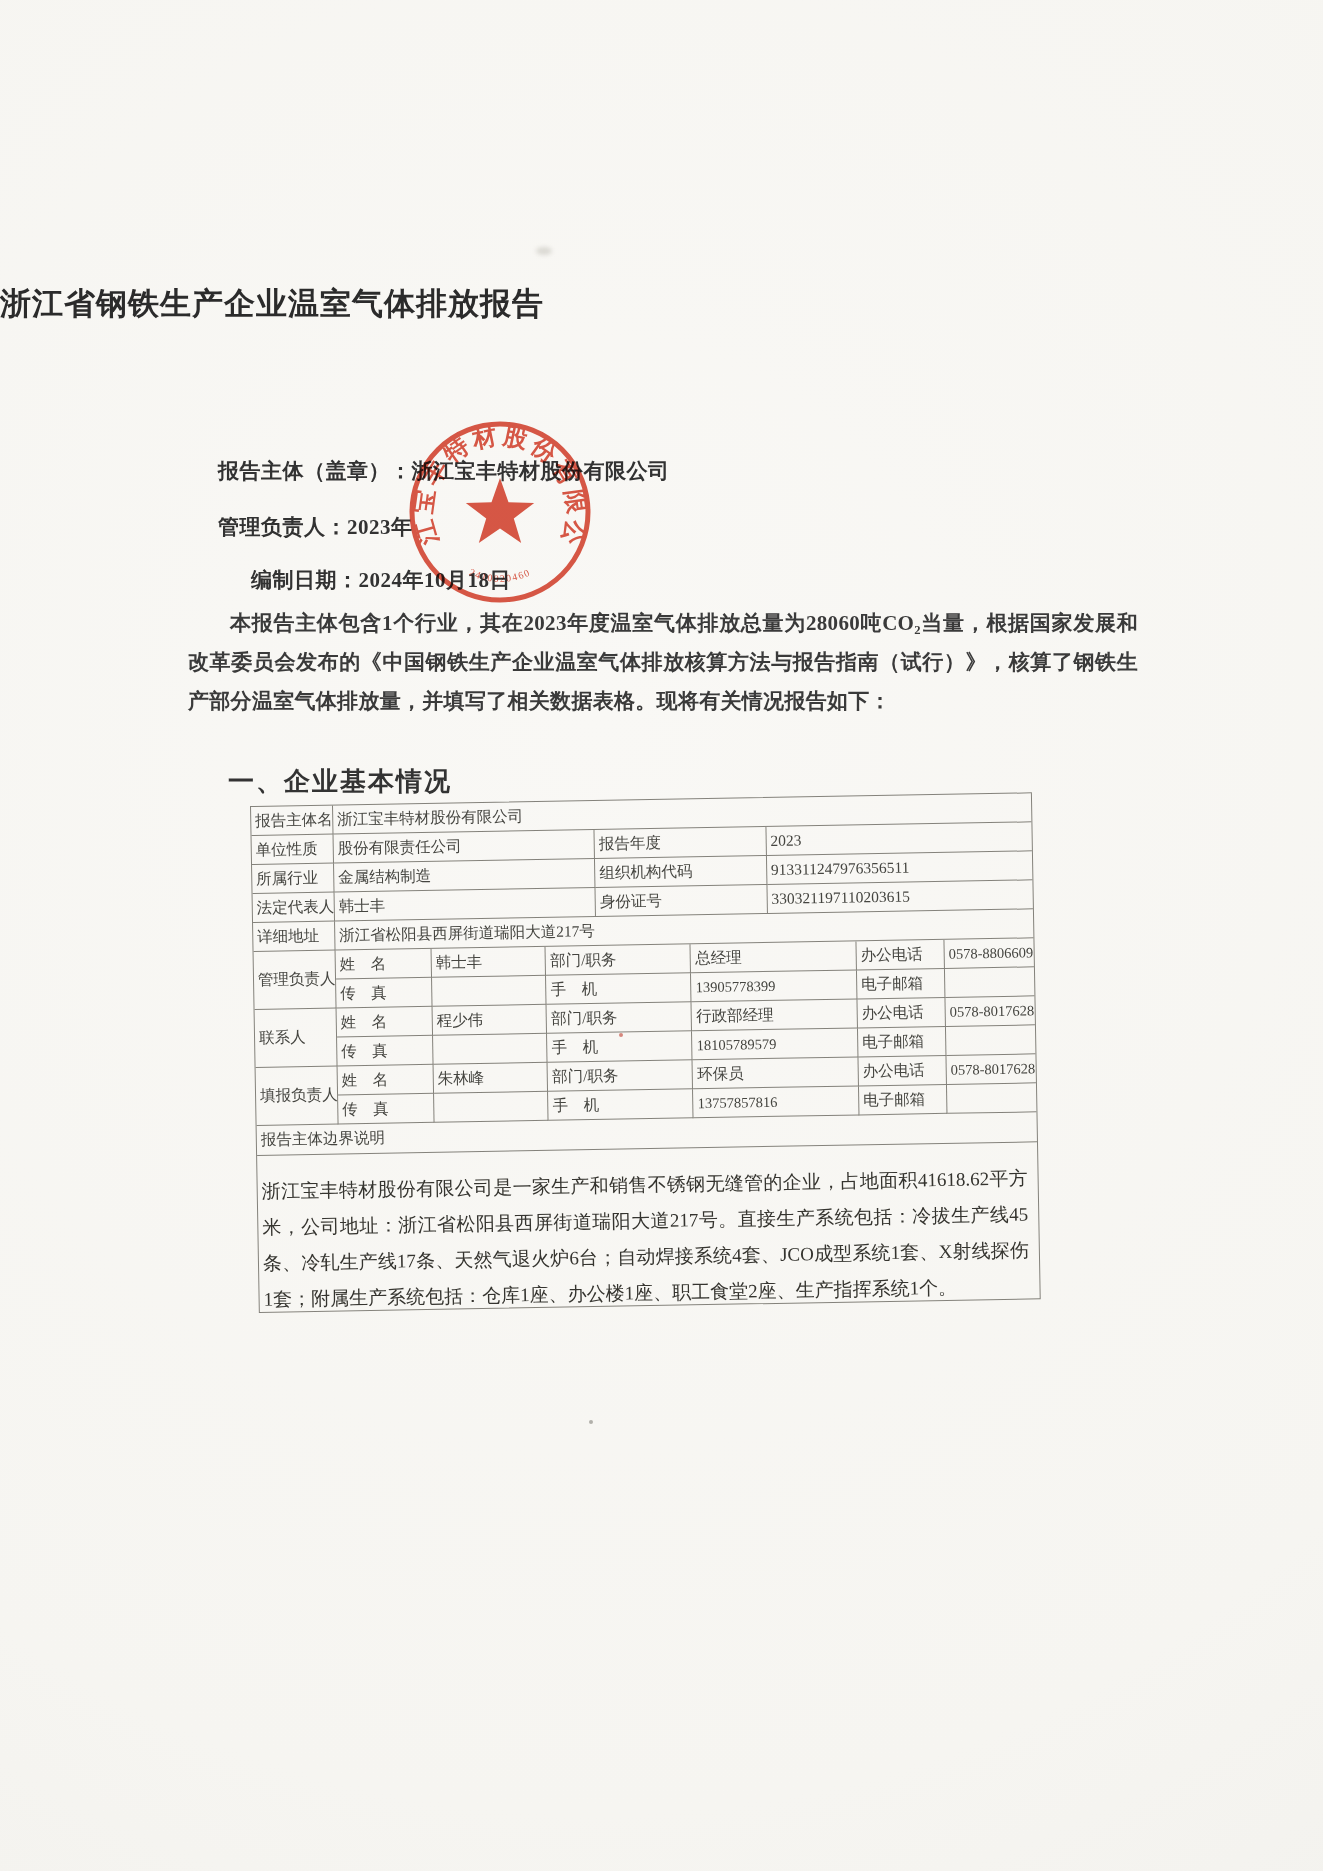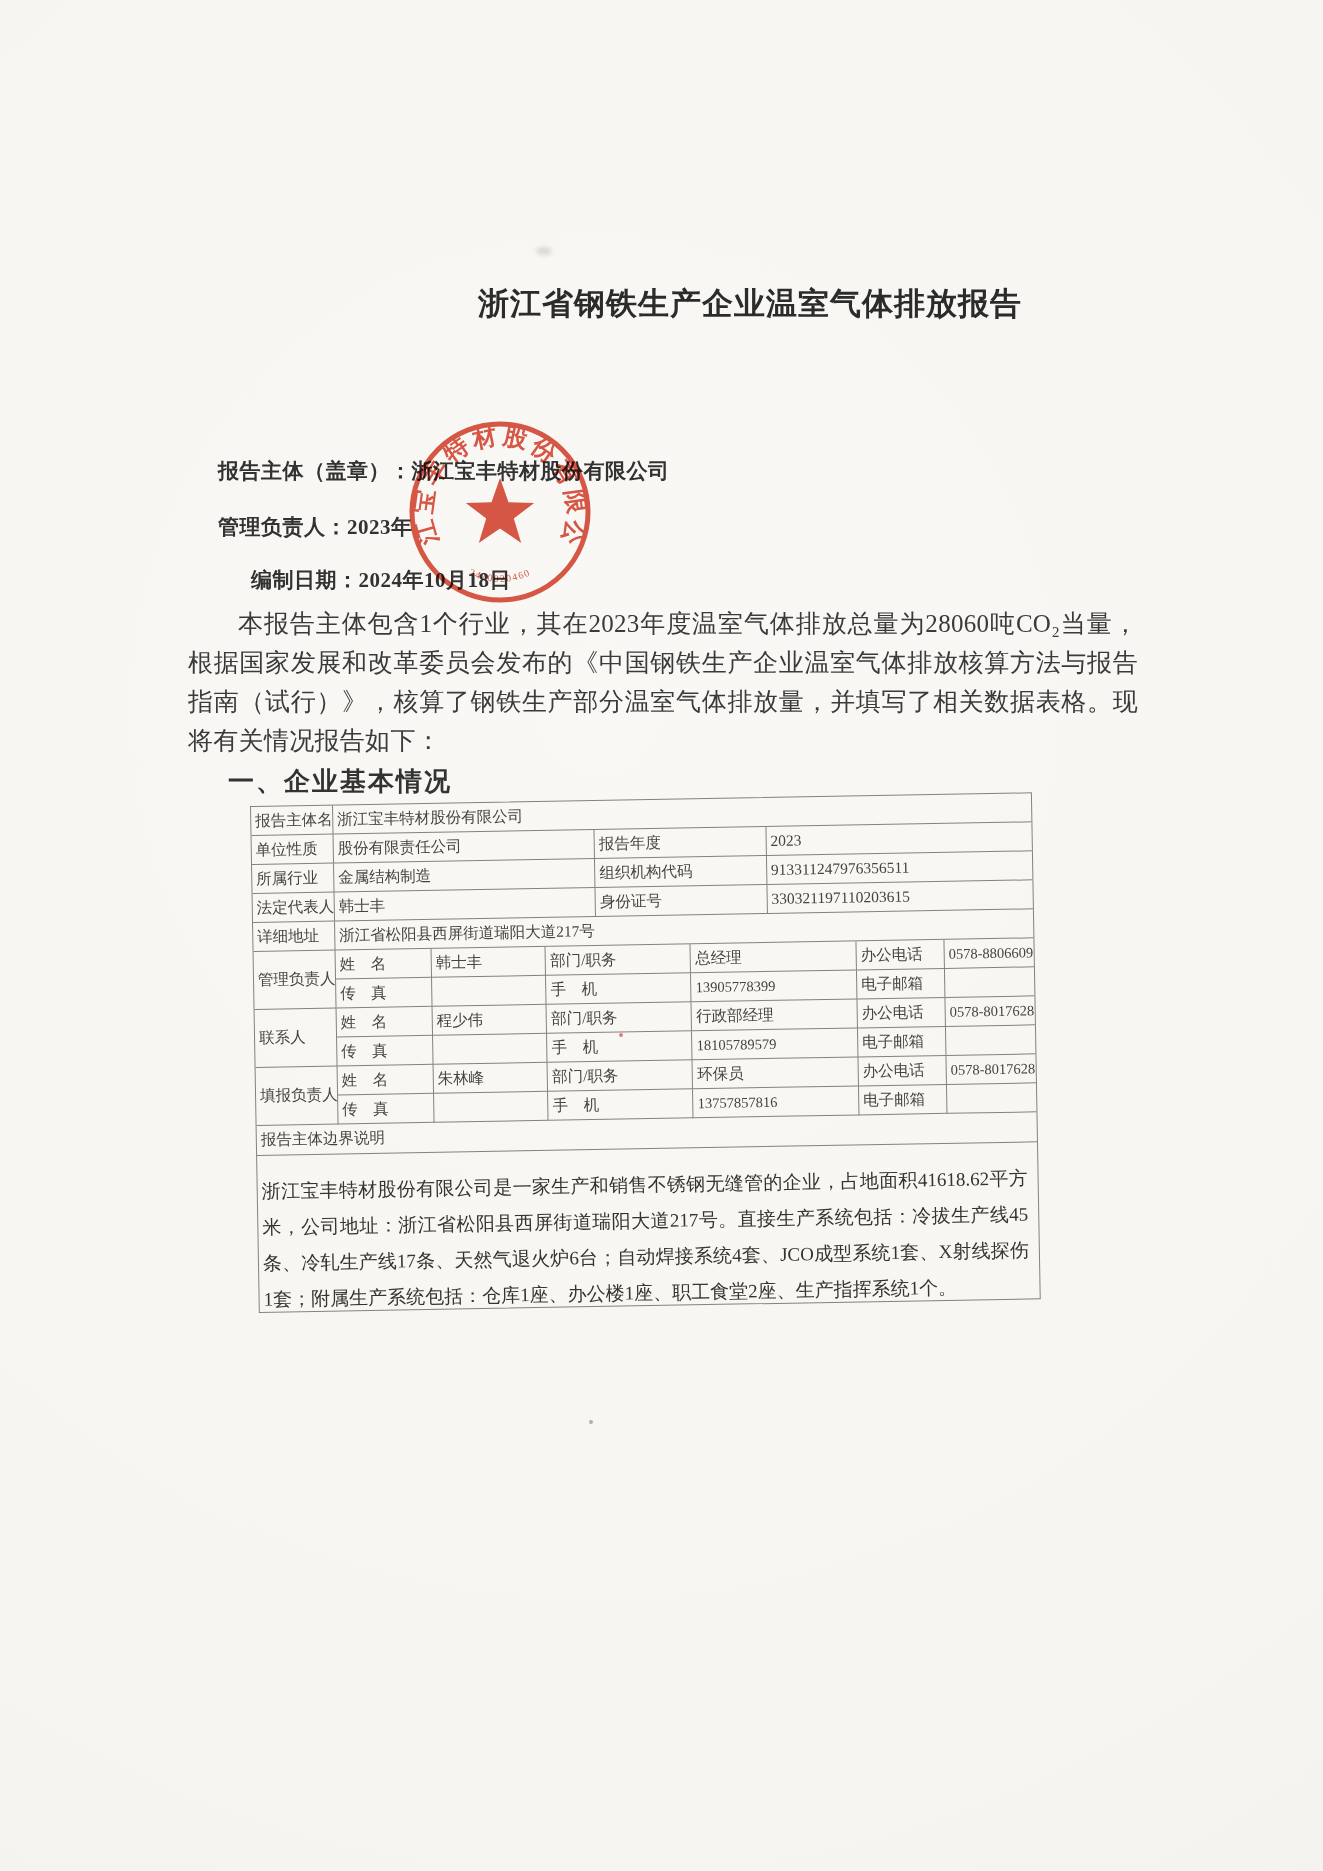--- a/index.html
+++ b/index.html
@@ -8,40 +8,40 @@
     font-family:"Liberation Serif","DejaVu Serif",serif;
     background:#f4f3ef;
   }
   .page{
     position:absolute;inset:0;
     background:radial-gradient(130% 95% at 45% 38%, #f9f8f5 0%, #f6f5f1 62%, #f0efeb 100%);
   }
   
   .doc-title{
     position:absolute;left:0;top:283px;width:1022px;
-    text-align:right;font-size:31px;font-weight:bold;color:#2b2b2b;
+    text-align:left;font-size:31px;font-weight:bold;color:#2b2b2b;
     letter-spacing:1px;
   }
   .hline{
     position:absolute;left:218px;font-size:21px;font-weight:bold;color:#323232;
     letter-spacing:.5px;white-space:nowrap;
   }
   .hline.subject{top:457px;}
   .hline.year{top:513px;}
   .hline.date{top:566px;left:222px;margin-left:29px;}
   
   .seal{
     position:absolute;left:404px;top:416px;width:192px;height:192px;
     mix-blend-mode:multiply;opacity:.87;filter:blur(.3px);
   }
   
   .intro{
     position:absolute;left:188px;top:604px;width:950px;
-    font-size:25px;line-height:39px;color:#3a3a3a;
-    text-align:justify;text-indent:2em;letter-spacing:.3px;
+    font-size:21px;line-height:39px;color:#3a3a3a;
+    text-align:justify;text-indent:2em;letter-spacing:.3px;font-weight:bold;
   }
   .sec-heading{
     position:absolute;left:228px;top:764px;
     font-size:26px;font-weight:bold;color:#333;letter-spacing:2px;
   }
   
   .tbl{
     position:absolute;left:250px;top:806px;width:782px;
     border:1px solid #84827b;box-sizing:border-box;
     transform:rotate(-1deg);transform-origin:0 0;

